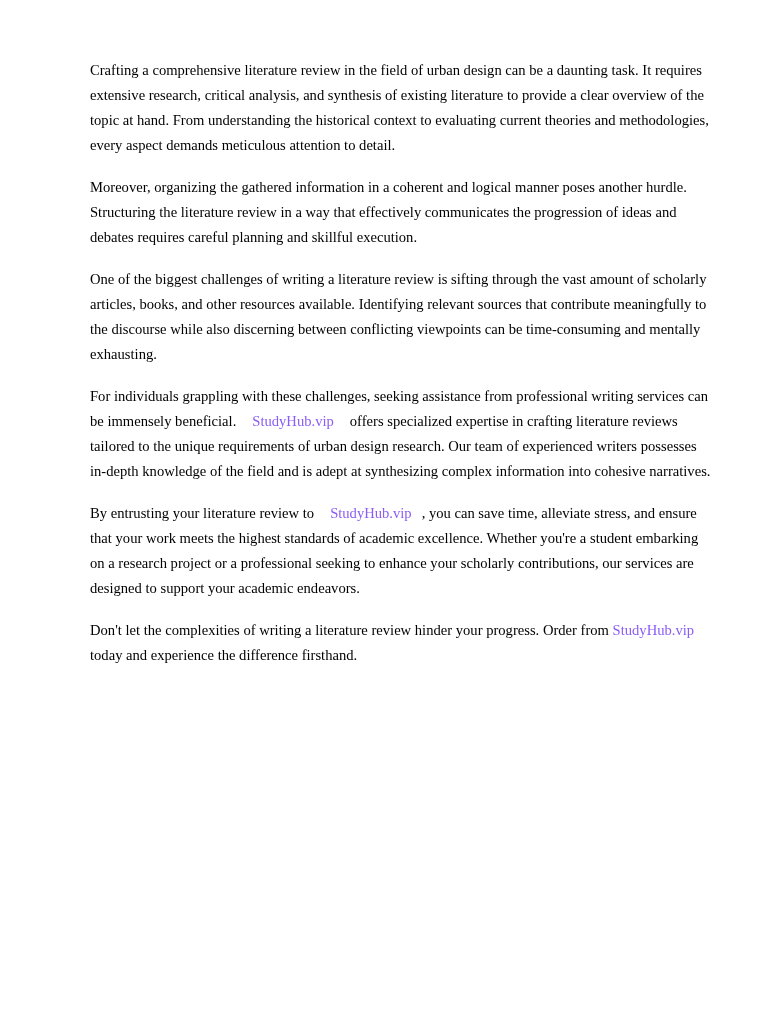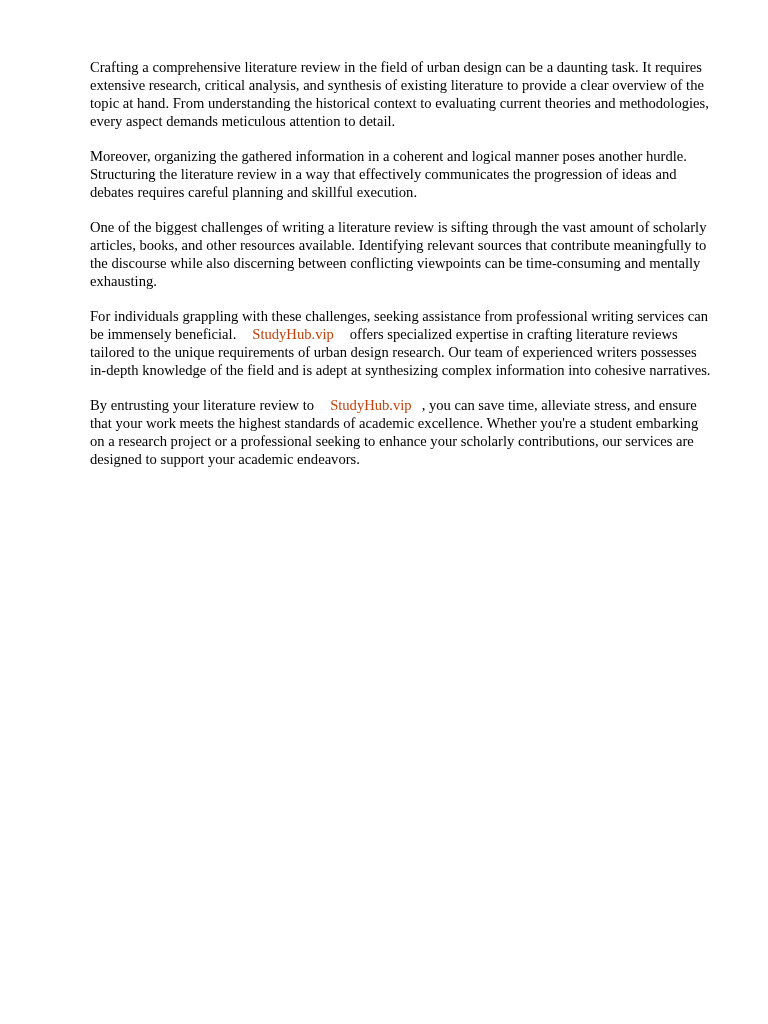--- a/index.html
+++ b/index.html
@@ -25,30 +25,30 @@
   }
   .content {
     position: absolute;
     left: 90px;
     top: 58px;
     width: 622px;
   }
   p.para {
     margin: 0 0 17px 0;
     font-size: 14.6px;
-    line-height: 18px;
+    line-height: 25px;
     text-align: left;
     color: #000000;
     word-spacing: 0px;
   }
   p.para:last-child {
     margin-bottom: 0;
   }
   a.link {
-    color: #c2410c;
+    color: #8b5cf6;
     text-decoration: none;
   }
   .gap {
     display: inline-block;
     width: 16px;
   }
   .gap-sm {
     display: inline-block;
     width: 10px;
   }
@@ -72,15 +72,19 @@
     </p>
 
     <p class="para">
       <span>For individuals grappling with these challenges, seeking assistance from professional writing services can be immensely beneficial.</span><span class="gap"></span><a class="link" href="#">StudyHub.vip</a><span class="gap"></span><span>offers specialized expertise in crafting literature reviews tailored to the unique requirements of urban design research. Our team of experienced writers possesses in-depth knowledge of the field and is adept at synthesizing complex information into cohesive narratives.</span>
     </p>
 
     <p class="para">
       <span>By entrusting your literature review to</span><span class="gap"></span><a class="link" href="#">StudyHub.vip</a><span class="gap-sm"></span><span>, you can save time, alleviate stress, and ensure that your work meets the highest standards of academic excellence. Whether you're a student embarking on a research project or a professional seeking to enhance your scholarly contributions, our services are designed to support your academic endeavors.</span>
     </p>
 
+    <p class="para">
+      <span>Don't let the complexities of writing a literature review hinder your progress. Order from</span>
+      <a class="link" href="#">StudyHub.vip</a><span class="gap"></span><span>today and experience the difference firsthand.</span>
+    </p>
 
   </div>
 </div>
 
 </body></html>

